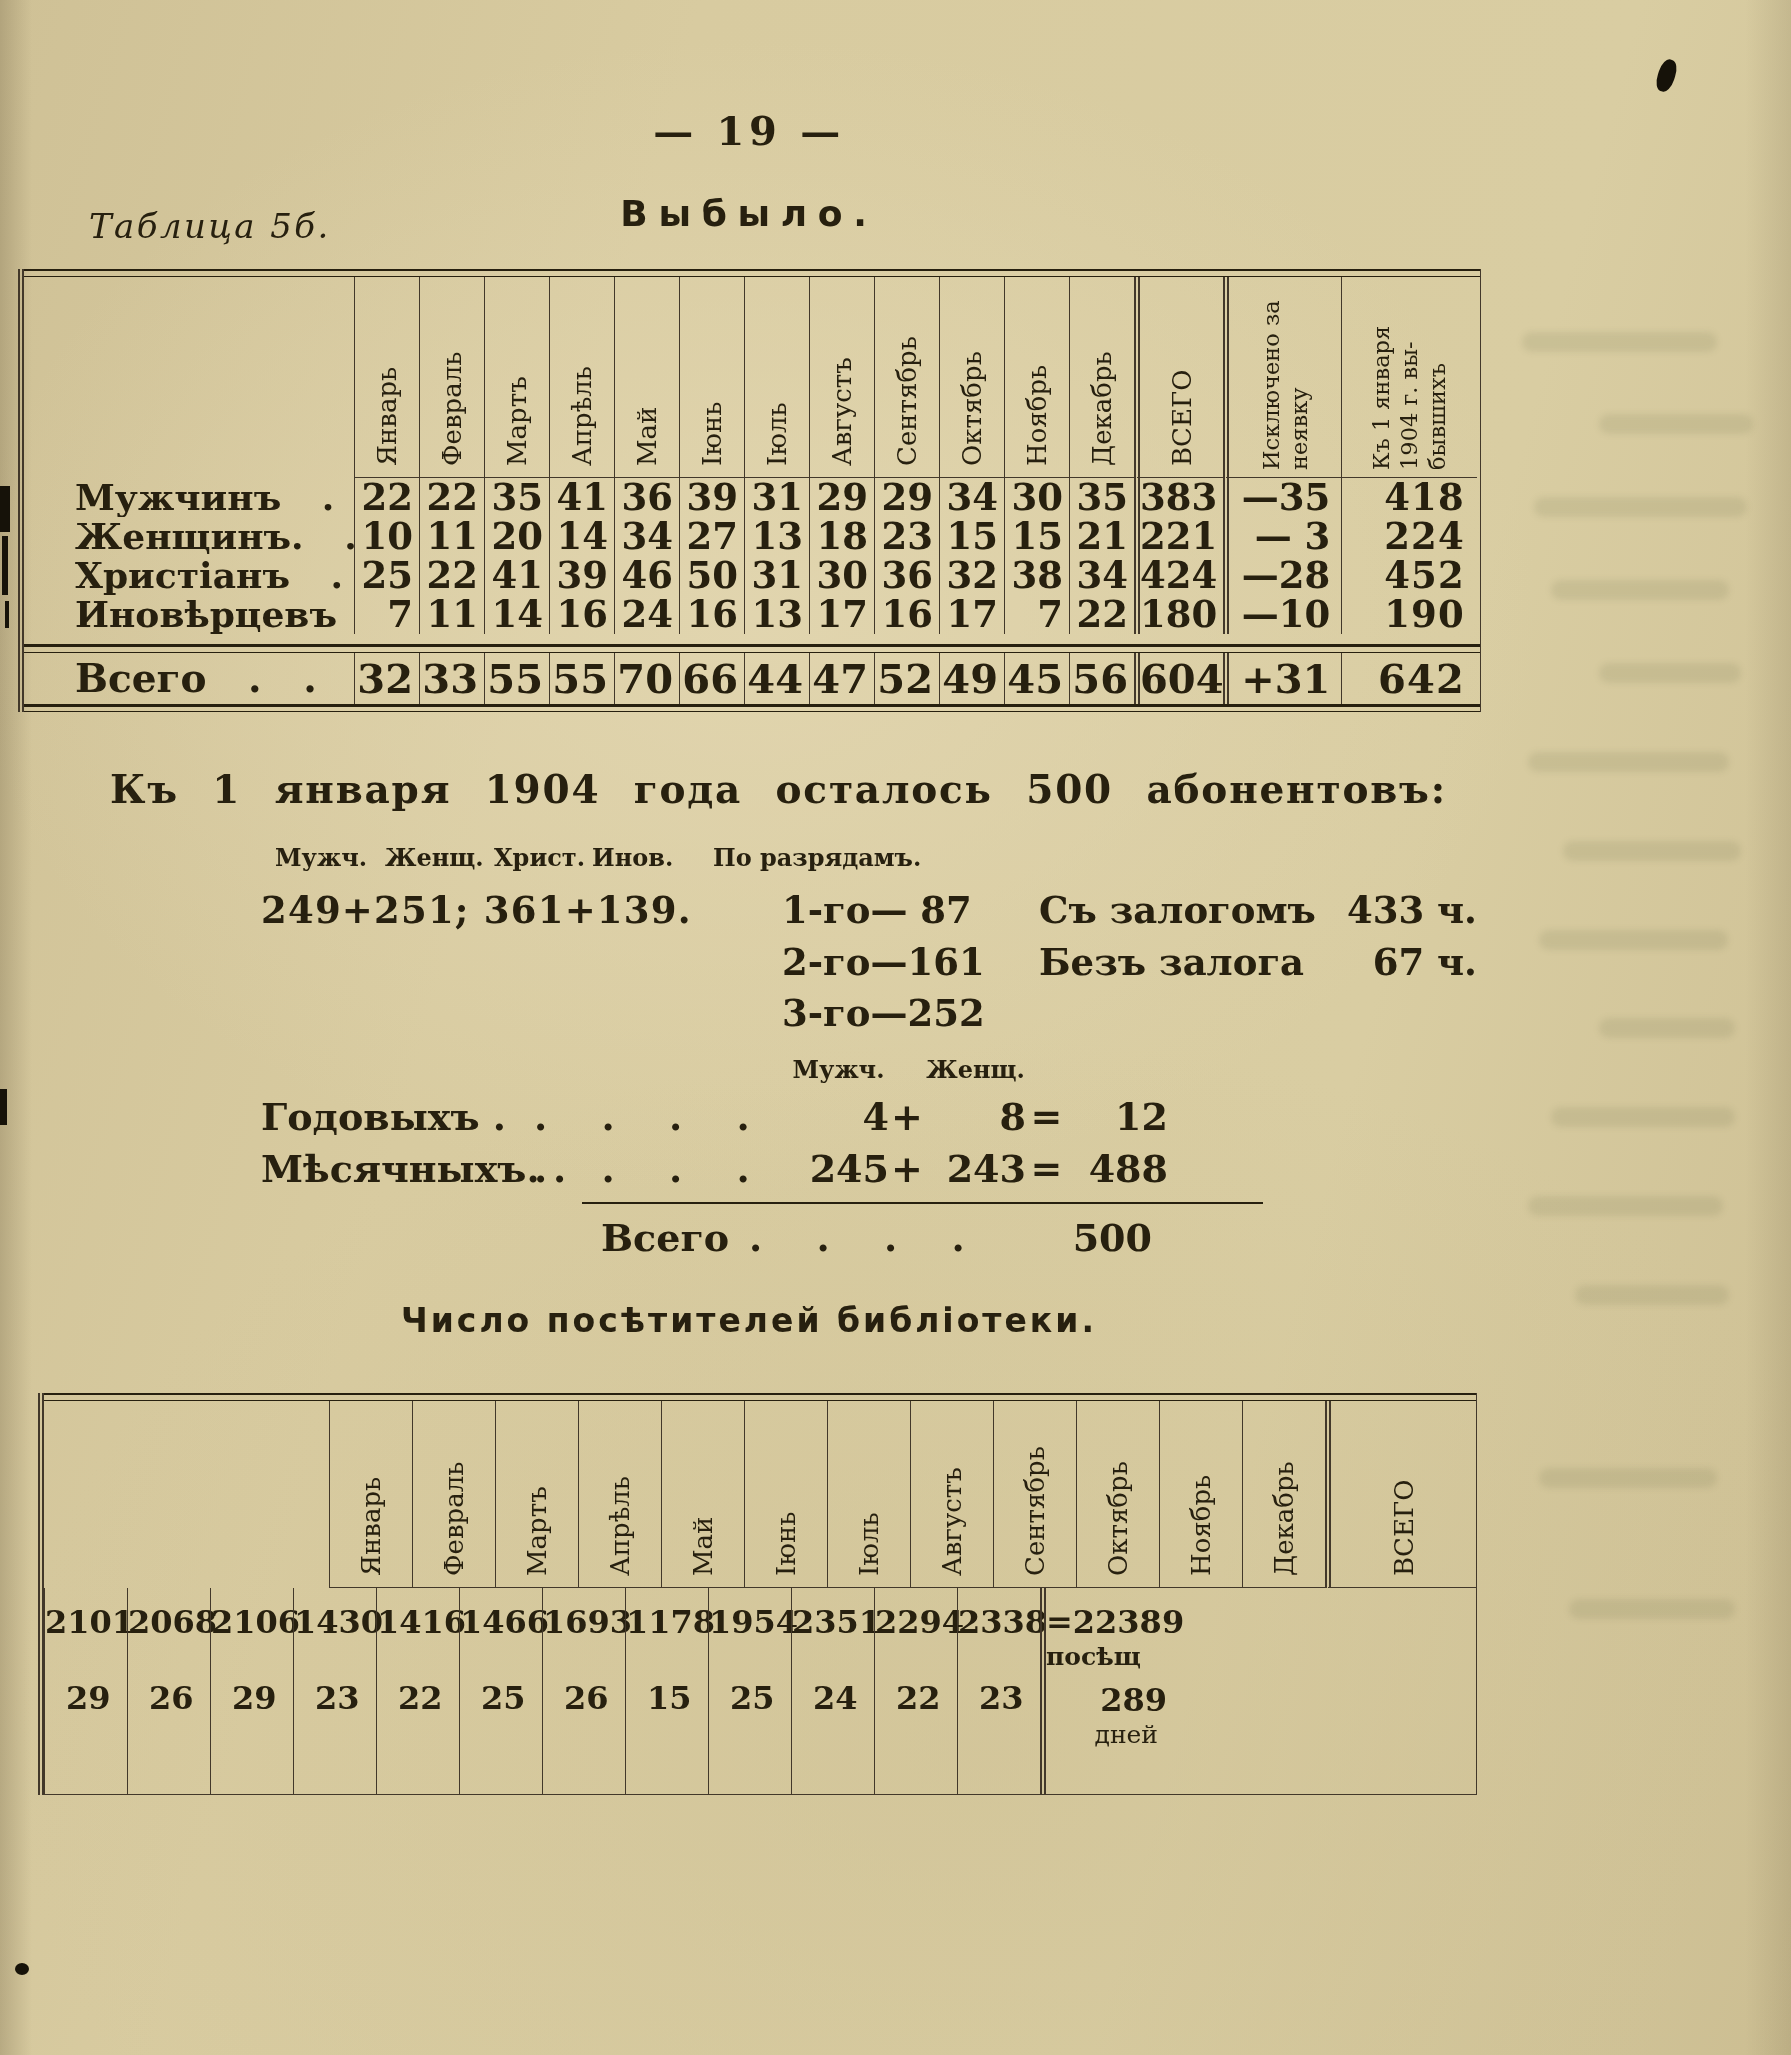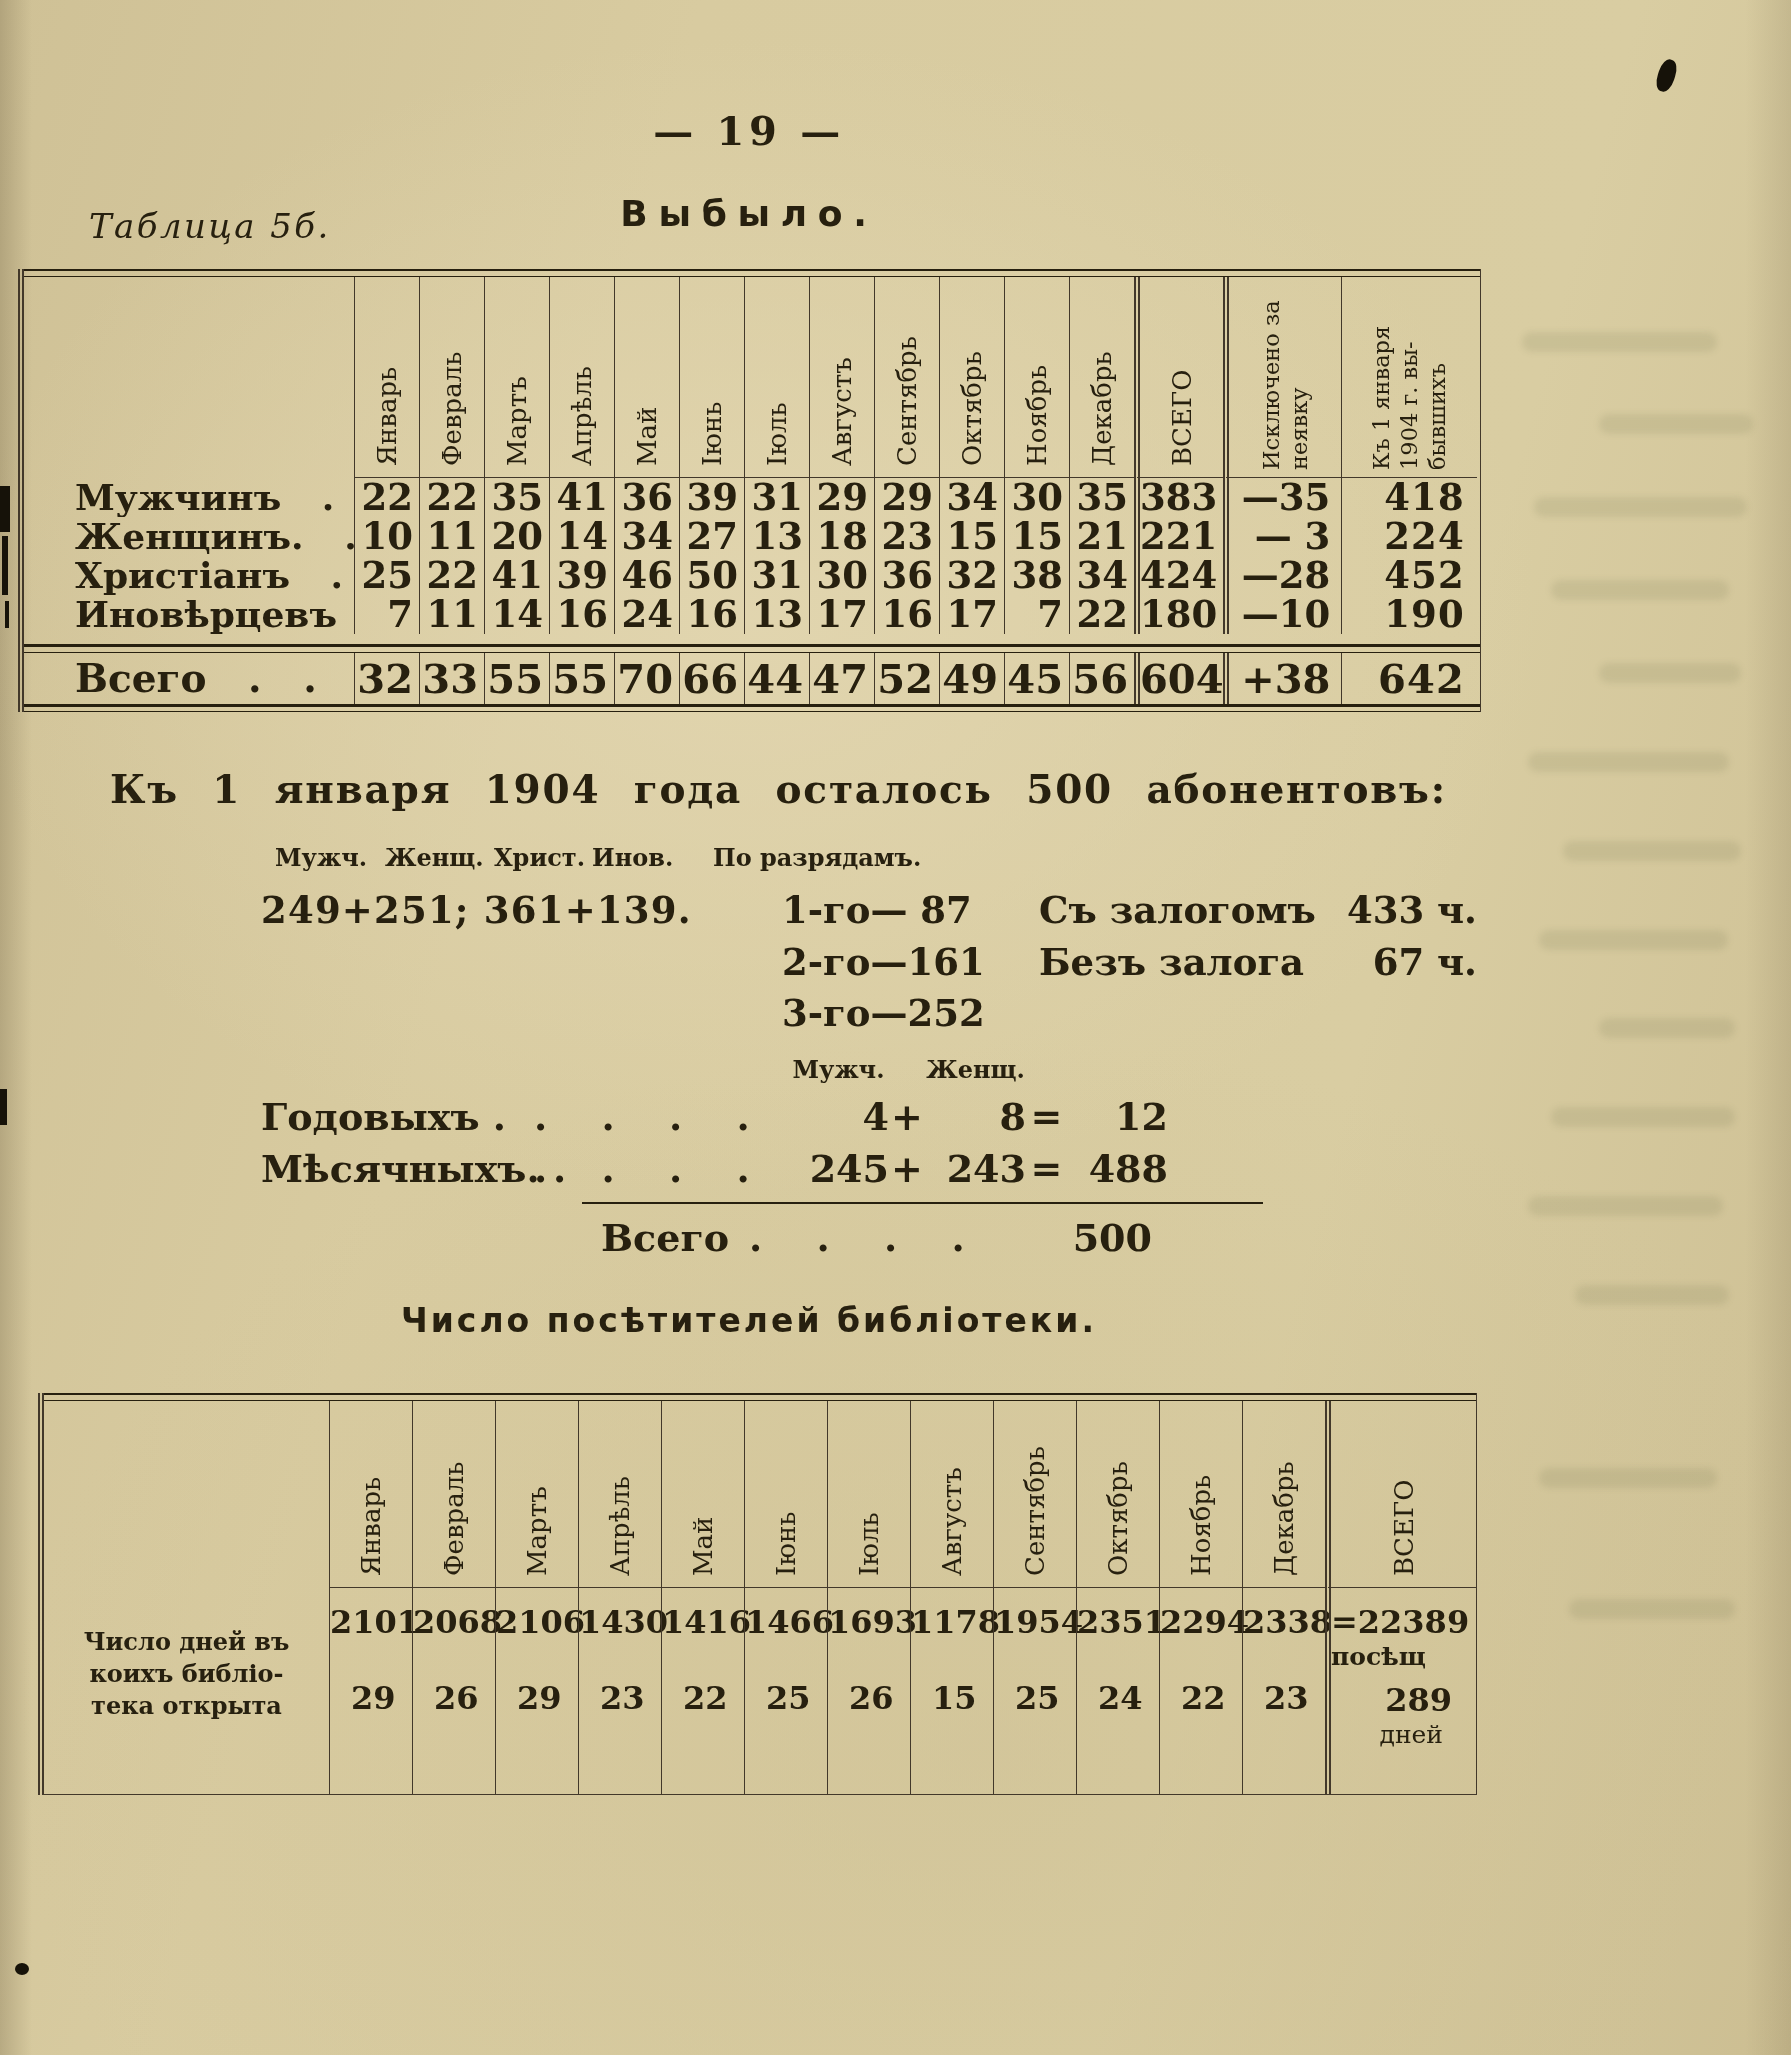--- a/index.html
+++ b/index.html
@@ -342,21 +342,21 @@
         <div class="cell m num">70</div>
         <div class="cell m num">66</div>
         <div class="cell m num">44</div>
         <div class="cell m num">47</div>
         <div class="cell m num">52</div>
         <div class="cell m num">49</div>
         <div class="cell m num">45</div>
         <div class="cell m num">56</div>
       </div>
     <div class="cell tot num">604</div>
-    <div class="cell exc num">+38</div>
+    <div class="cell exc num">+31</div>
     <div class="cell rem num">642</div>
   </div>
 
   <div class="drule r-bot"></div>
 </div>
 
 <section>
   <div class="sum-heading">Къ 1 января 1904 года осталось 500 абонентовъ:</div>
 
   <span class="cap c0">Мужч.</span>
@@ -474,25 +474,20 @@
         <div class="hcell m2">
           <div class="rot">Декабрь</div>
         </div>
       </div>
     <div class="hcell tot2">
       <div class="rot">ВСЕГО</div>
     </div>
   </div>
 
   <div class="trow t2body">
-    <div class="lbl2 bodycell">
-      <div>Число дней въ</div>
-      <div>коихъ библіо-</div>
-      <div>тека открыта</div>
-    </div>
     <div class="mgrp">
 
         <div class="m2 colcell">
           <div class="v">2101</div>
           <div class="d">29</div>
         </div>
 
         <div class="m2 colcell">
           <div class="v">2068</div>
           <div class="d">26</div>

